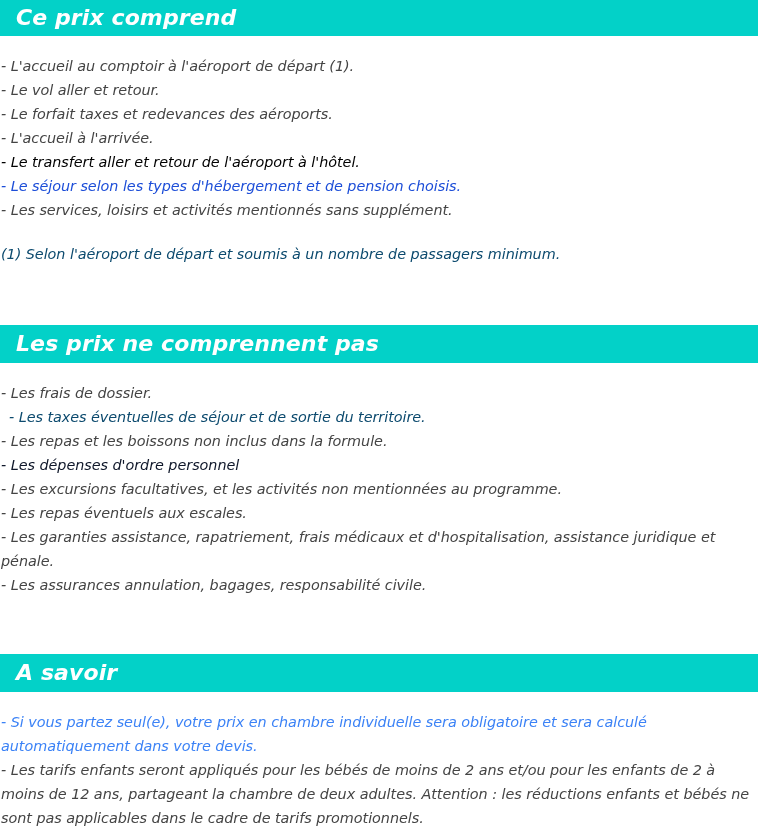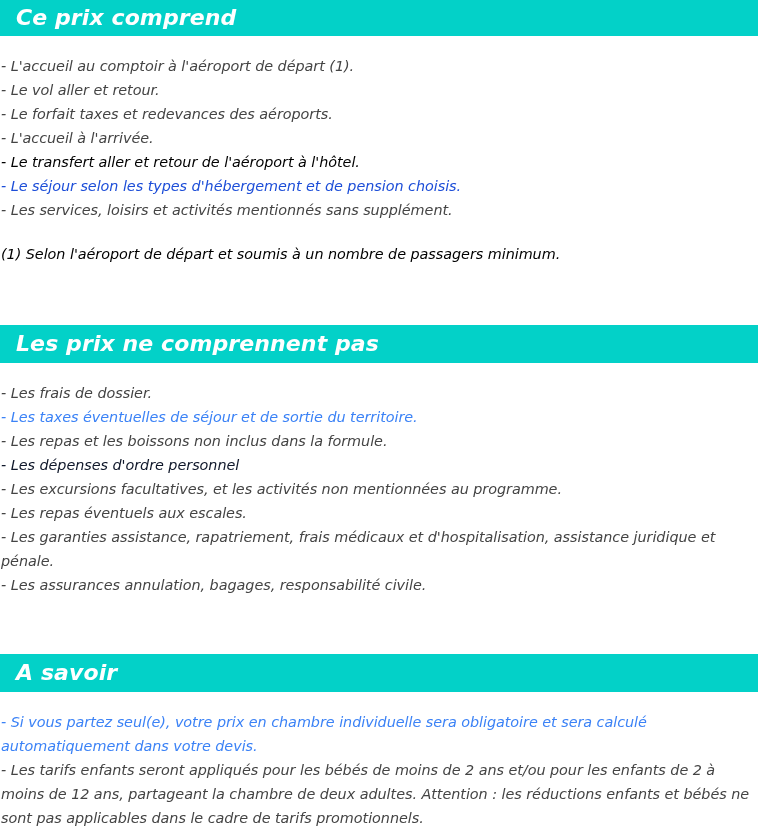--- a/index.html
+++ b/index.html
@@ -74,32 +74,32 @@
     <div class="pre-body-gap"></div>
     <div class="section-body">
       <div class="body-line" style="color: rgb(68, 68, 68);">- L'accueil au comptoir à l'aéroport de départ (1).</div>
       <div class="body-line" style="color: rgb(68, 68, 68);">- Le vol aller et retour.</div>
       <div class="body-line" style="color: rgb(68, 68, 68);">- Le forfait taxes et redevances des aéroports.</div>
       <div class="body-line" style="color: rgb(68, 68, 68);">- L'accueil à l'arrivée.</div>
       <div class="body-line" style="color: #000000;">- Le transfert aller et retour de l'aéroport à l'hôtel.</div>
       <div class="body-line" style="color: #1d4ed8;">- Le séjour selon les types d'hébergement et de pension choisis.</div>
       <div class="body-line" style="color: rgb(68, 68, 68);">- Les services, loisirs et activités mentionnés sans supplément.</div>
       <div class="spacer-note"></div>
-      <div class="body-line" style="color: #000000;">(1) Selon l'aéroport de départ et soumis à un nombre de passagers minimum.</div>
+      <div class="body-line" style="color: #0c4a6e;">(1) Selon l'aéroport de départ et soumis à un nombre de passagers minimum.</div>
     </div>
   </div>
 
   <div class="gap-1"></div>
 
   <div class="section">
     <div class="section-header tall" style="background: rgb(3, 209, 200); color: rgb(255, 255, 255);">Les prix ne comprennent pas</div>
     <div class="pre-body-gap"></div>
     <div class="section-body">
       <div class="body-line" style="color: rgb(68, 68, 68);">- Les frais de dossier.</div>
-      <div class="body-line" style="color: #3b82f6;">- Les taxes éventuelles de séjour et de sortie du territoire.</div>
+      <div class="body-line" style="color: #0c4a6e; padding-left: 8px;">- Les taxes éventuelles de séjour et de sortie du territoire.</div>
       <div class="body-line" style="color: rgb(68, 68, 68);">- Les repas et les boissons non inclus dans la formule.</div>
       <div class="body-line" style="color: #0f172a;">- Les dépenses d'ordre personnel</div>
       <div class="body-line" style="color: rgb(68, 68, 68);">- Les excursions facultatives, et les activités non mentionnées au programme.</div>
       <div class="body-line" style="color: rgb(68, 68, 68);">- Les repas éventuels aux escales.</div>
       <div class="body-line" style="color: rgb(68, 68, 68);">- Les garanties assistance, rapatriement, frais médicaux et d'hospitalisation, assistance juridique et pénale.</div>
       <div class="body-line" style="color: rgb(68, 68, 68);">- Les assurances annulation, bagages, responsabilité civile.</div>
     </div>
   </div>
 
   <div class="gap-2"></div>

